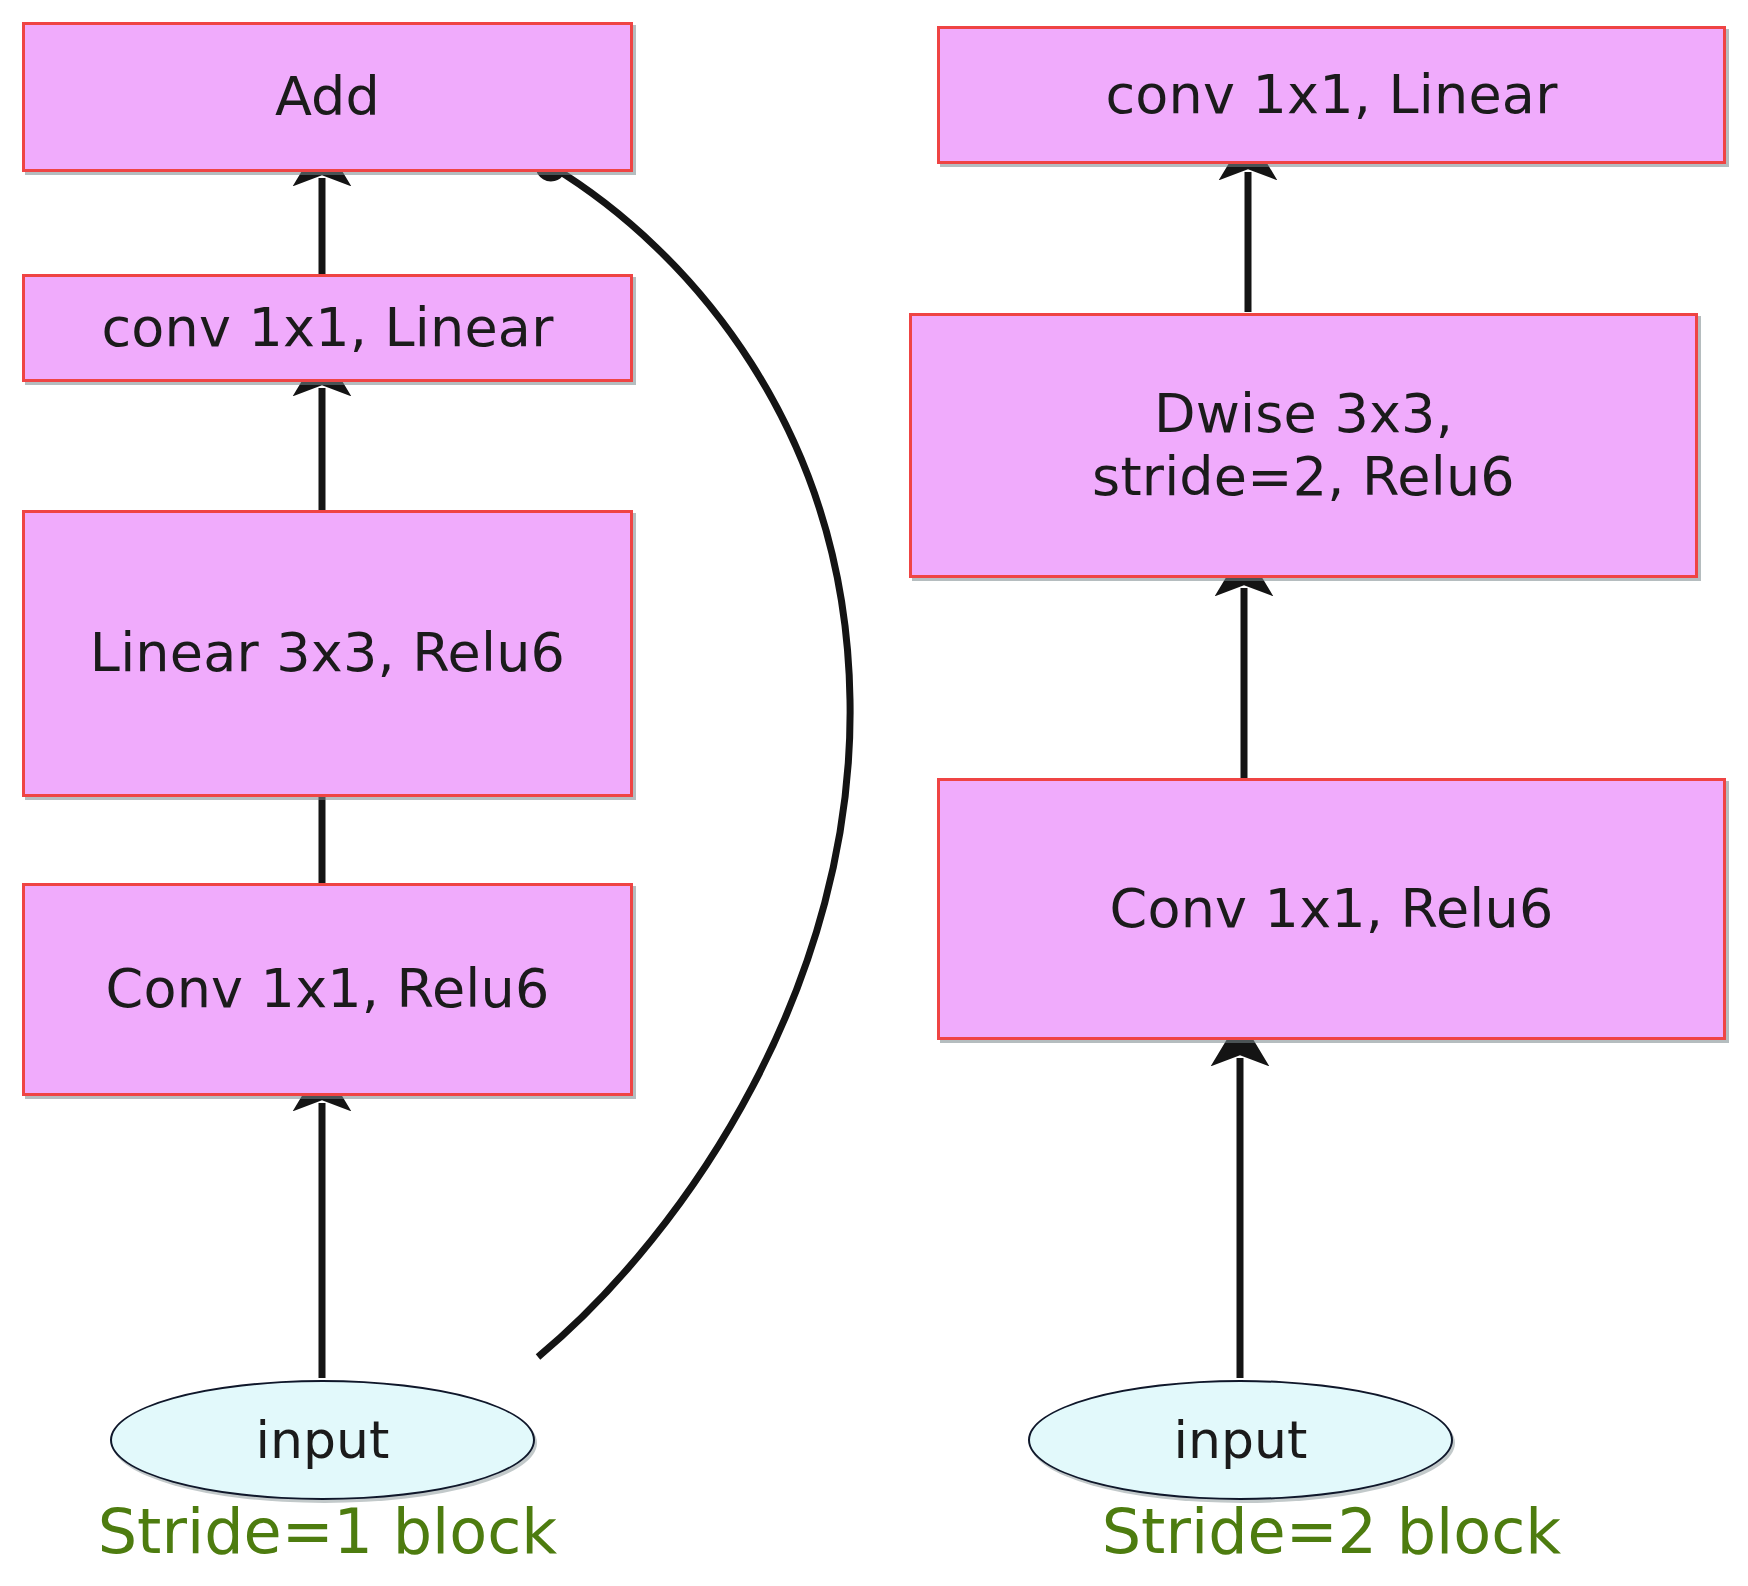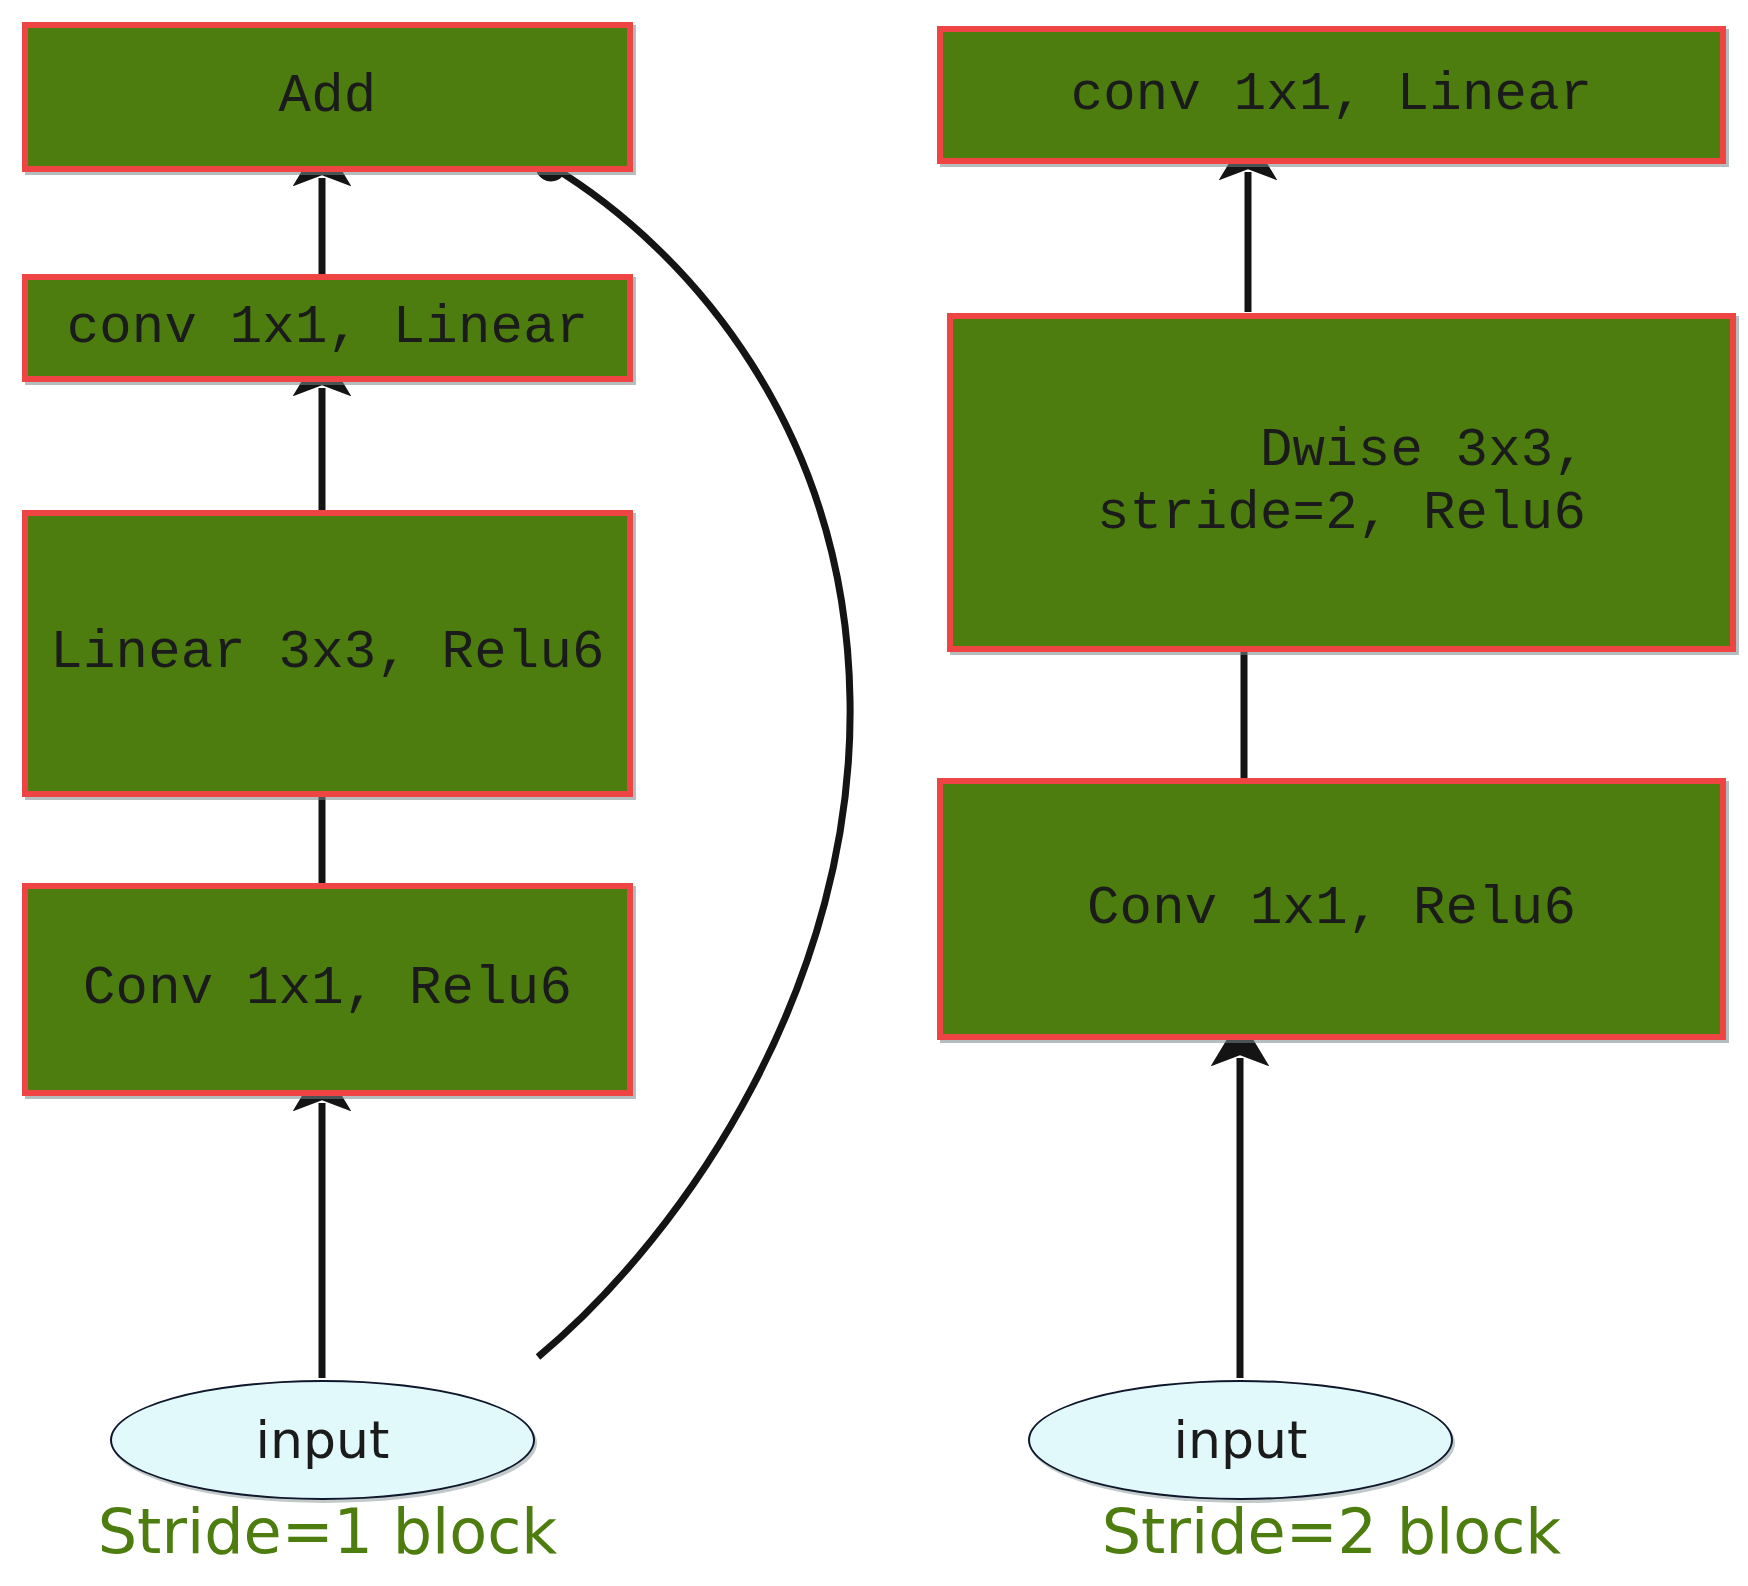--- a/index.html
+++ b/index.html
@@ -16,33 +16,32 @@
   }
   #canvas {
     position: absolute;
     left: 0; top: 0;
     width: 1748px;
     height: 1586px;
   }
   .node-box {
     position: absolute;
     box-sizing: border-box;
-    background: #4d7c0f;
-    border: 6px solid #ef4444;
+    background: #f0abfc;
+    border: 3px solid #ef4444;
     box-shadow: 3px 3px 0 0 rgba(120,135,138,0.55);
     display: flex;
     align-items: center;
     justify-content: center;
     text-align: center;
     color: #1b1b1b;
     font-size: 54px;
     line-height: 1.16;
     letter-spacing: 0.2px;
     white-space: pre-line;
-    font-family: Liberation Mono, monospace;
   }
   .ellipse-node {
     position: absolute;
     box-sizing: border-box;
     background: #e2f9fb;
     border: 2px solid #0f172a;
     border-radius: 50%;
     box-shadow: 2px 3px 0 0 rgba(120,135,138,0.45);
     display: flex;
     align-items: center;
@@ -111,21 +110,21 @@
   <div class="ellipse-node" style="left:110px; top:1380px; width:425px; height:120px;">
     <span>input</span>
   </div>
 
   <div class="caption" style="left:22px; top:1495px; width:611px;">Stride=1 block</div>
 
   <div class="node-box" style="left:937px; top:26px; width:789px; height:138px;">
     <span>conv 1x1, Linear</span>
   </div>
 
-  <div class="node-box" style="left:947px; top:313px; width:789px; height:339px;text-align:right;">
+  <div class="node-box" style="left:909px; top:313px; width:789px; height:265px;">
     <span>Dwise 3x3,
 stride=2, Relu6</span>
   </div>
 
   <div class="node-box" style="left:937px; top:778px; width:789px; height:262px;">
     <span>Conv 1x1, Relu6</span>
   </div>
 
   <div class="ellipse-node" style="left:1028px; top:1380px; width:425px; height:120px;">
     <span>input</span>

